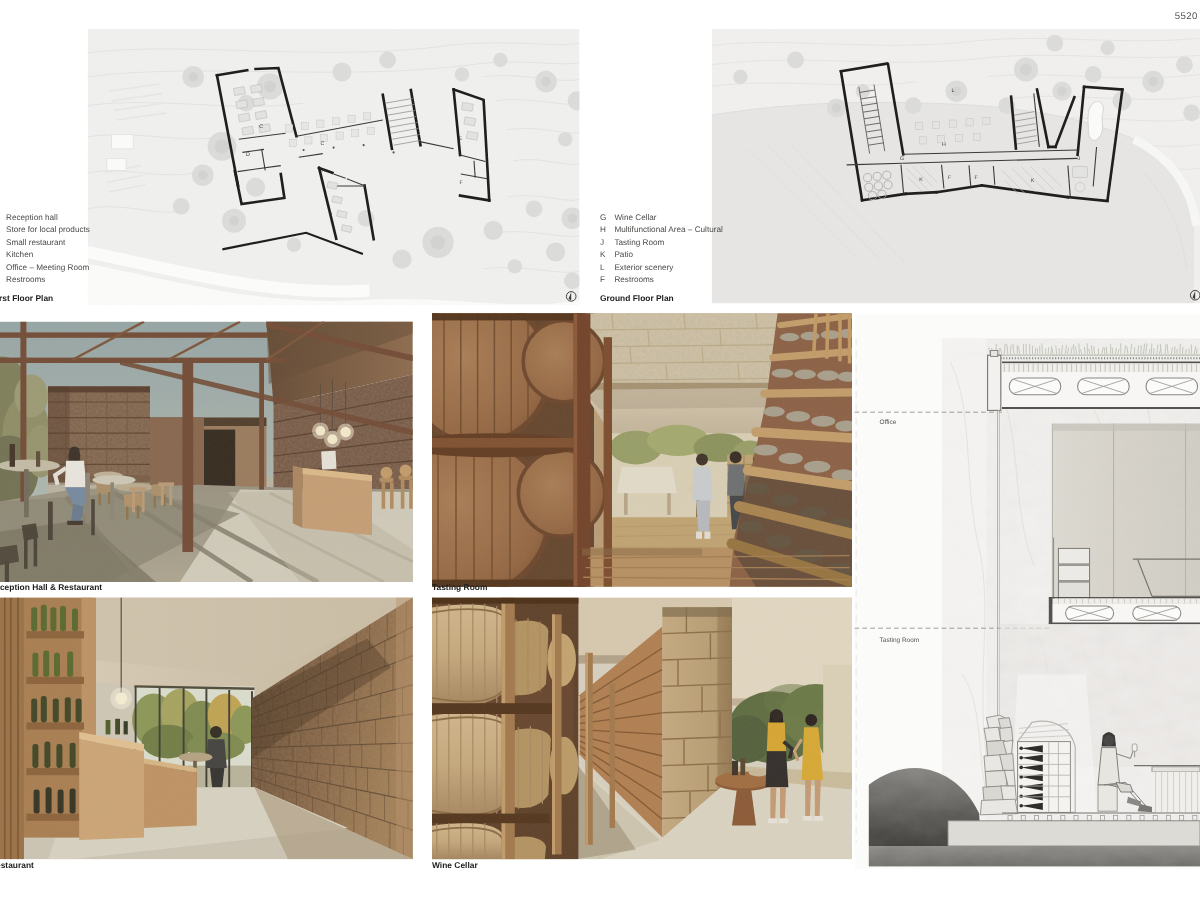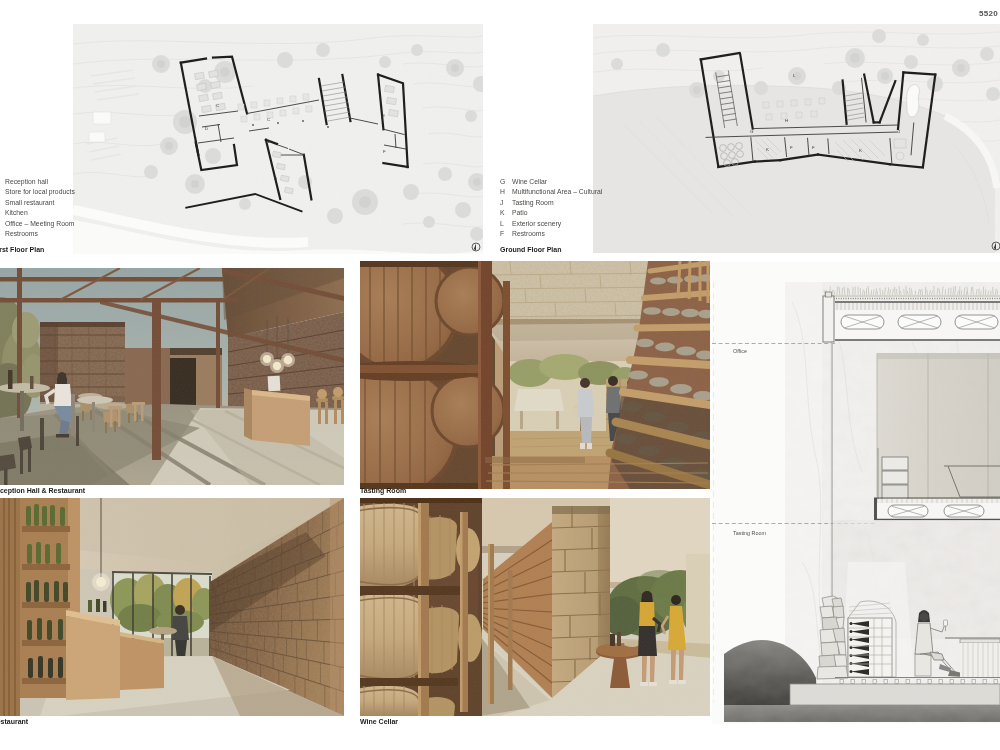--- a/index.html
+++ b/index.html
@@ -358,21 +358,21 @@
   </g>
 
   <circle cx="403" cy="222" r="4" fill="none" stroke="#3a3a38" stroke-width="0.8"></circle>
   <path d="M403,225.4 L403,218.6 L400.8,224 Z" fill="#3a3a38"></path>
 </svg>
 </div>
 
 <div class="abs leg" style="left:500px;top:177px;width:14px;">G<br>H<br>J<br>K<br>L<br>F</div>
 <div class="abs leg" style="left:512px;top:177px;width:130px;">Wine Cellar<br>Multifunctional Area – Cultural<br>Tasting Room<br>Patio<br>Exterior scenery<br>Restrooms</div>
 <div class="abs cap" style="left:500px;top:246px;">Ground Floor Plan</div>
-<div class="abs" style="left:979px;top:9px;font-size:8px;color:#55534f;font-weight:bold;letter-spacing:0.3px;">5520</div>
+<div class="abs" style="left:979px;top:9px;font-size:8px;color:#55534f;font-weight:normal;letter-spacing:0.3px;">5520</div>
 
 <div class="abs" style="left:0;top:268px;width:344px;height:217px;" id="photo1">
 <svg width="344" height="217" viewBox="0 0 344 217">
   <defs>
     <linearGradient id="skyG" x1="0" y1="0" x2="0" y2="1">
       <stop offset="0" stop-color="#93a4a6"></stop>
           <stop offset="1" stop-color="#aeb8b0"></stop>
     </linearGradient>
     <linearGradient id="floorG" x1="0" y1="0" x2="0" y2="1">
       <stop offset="0" stop-color="#969080"></stop>

